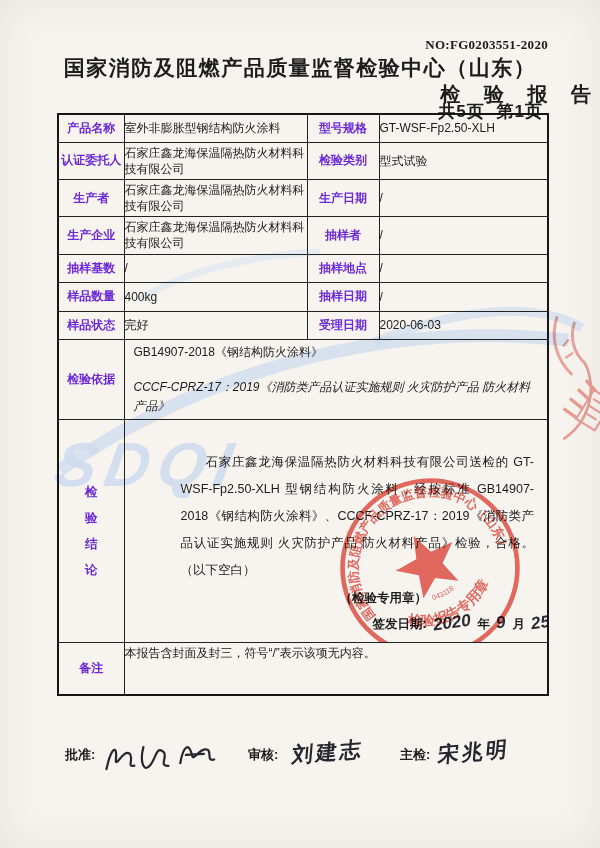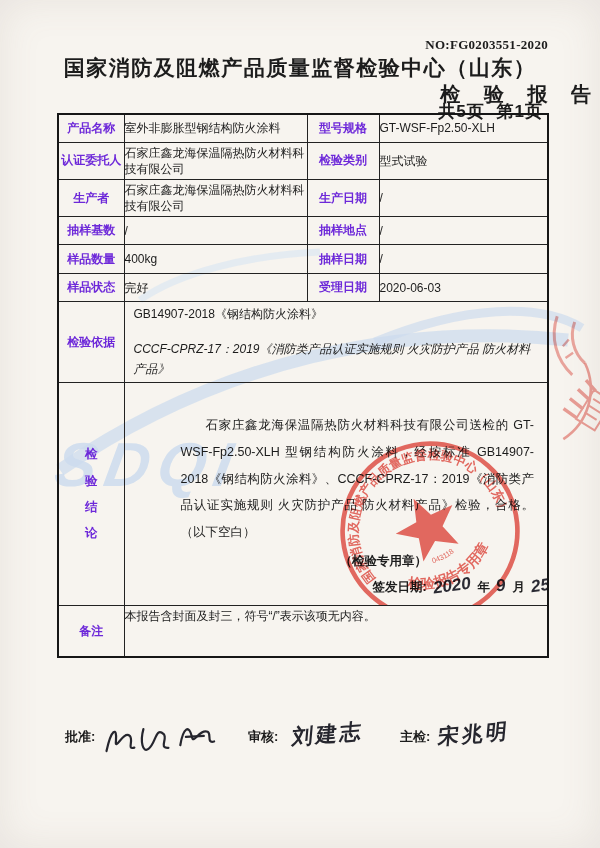--- a/index.html
+++ b/index.html
@@ -61,21 +61,21 @@
   }
   .hw{
     display:inline-block;font-size:17px;font-weight:600;font-style:italic;
     color:#2a2a33;transform:rotate(-8deg);margin:0 3px;
   }
   .main-seal{
     position:absolute;left:212px;top:55px;width:186px;height:186px;z-index:3;
     mix-blend-mode:multiply;opacity:.85;transform:rotate(-27deg);
   }
   
-  .sig-row{position:absolute;left:0;top:718px;width:100%;height:60px;z-index:1;}
+  .sig-row{position:absolute;left:0;top:736px;width:100%;height:60px;z-index:1;}
   .sig-label{position:absolute;font-size:13px;font-weight:700;top:10px;}
   .ink-name{
     position:absolute;top:2px;font-size:21px;font-weight:700;color:#26262e;
     transform:rotate(-5deg) skewX(-10deg);letter-spacing:3px;white-space:nowrap;
   }
   .approve-scribble{position:absolute;left:100px;top:0px;}
   
   .edge-stamp{position:absolute;z-index:3;mix-blend-mode:multiply;pointer-events:none;}
 </style>
 </head>
@@ -113,20 +113,26 @@
     <tr class="h31">
       <td class="lbl">认证委托人</td>
       <td class="val">石家庄鑫龙海保温隔热防火材料科技有限公司</td>
       <td class="lbl">检验类别</td>
       <td class="val">型式试验</td>
     </tr>
     <tr class="h30">
       <td class="lbl">生产者</td>
       <td class="val">石家庄鑫龙海保温隔热防火材料科技有限公司</td>
       <td class="lbl">生产日期</td>
+      <td class="val">/</td>
+    </tr>
+    <tr class="h30">
+      <td class="lbl">生产企业</td>
+      <td class="val">石家庄鑫龙海保温隔热防火材料科技有限公司</td>
+      <td class="lbl">抽样者</td>
       <td class="val">/</td>
     </tr>
     <tr class="h28">
       <td class="lbl">抽样基数</td>
       <td class="val">/</td>
       <td class="lbl">抽样地点</td>
       <td class="val">/</td>
     </tr>
     <tr class="h29">
       <td class="lbl">样品数量</td>

